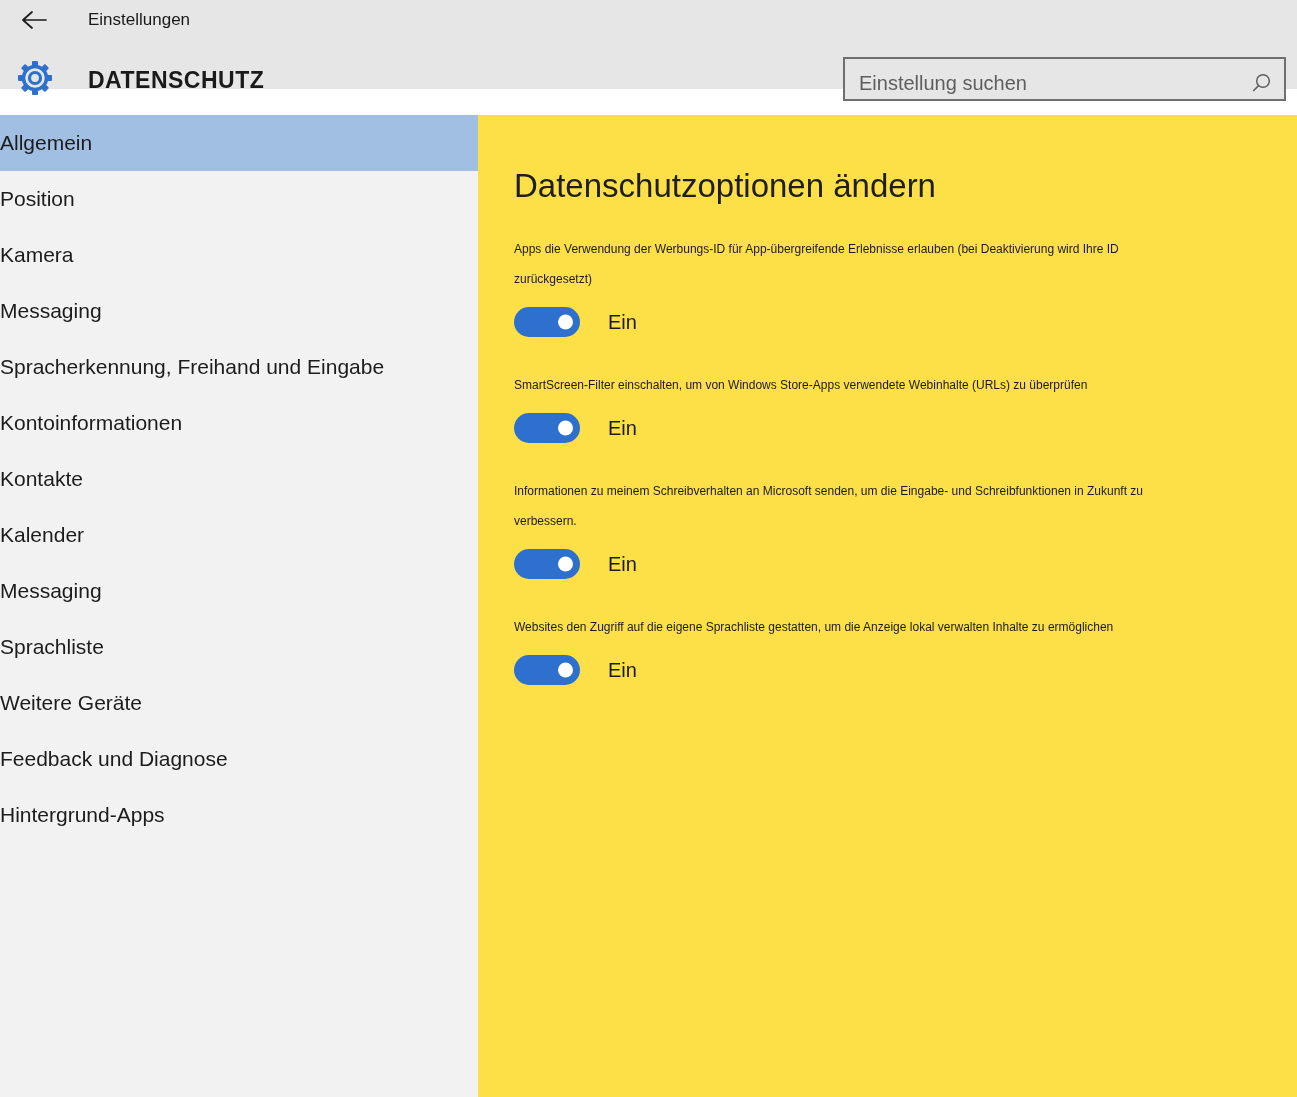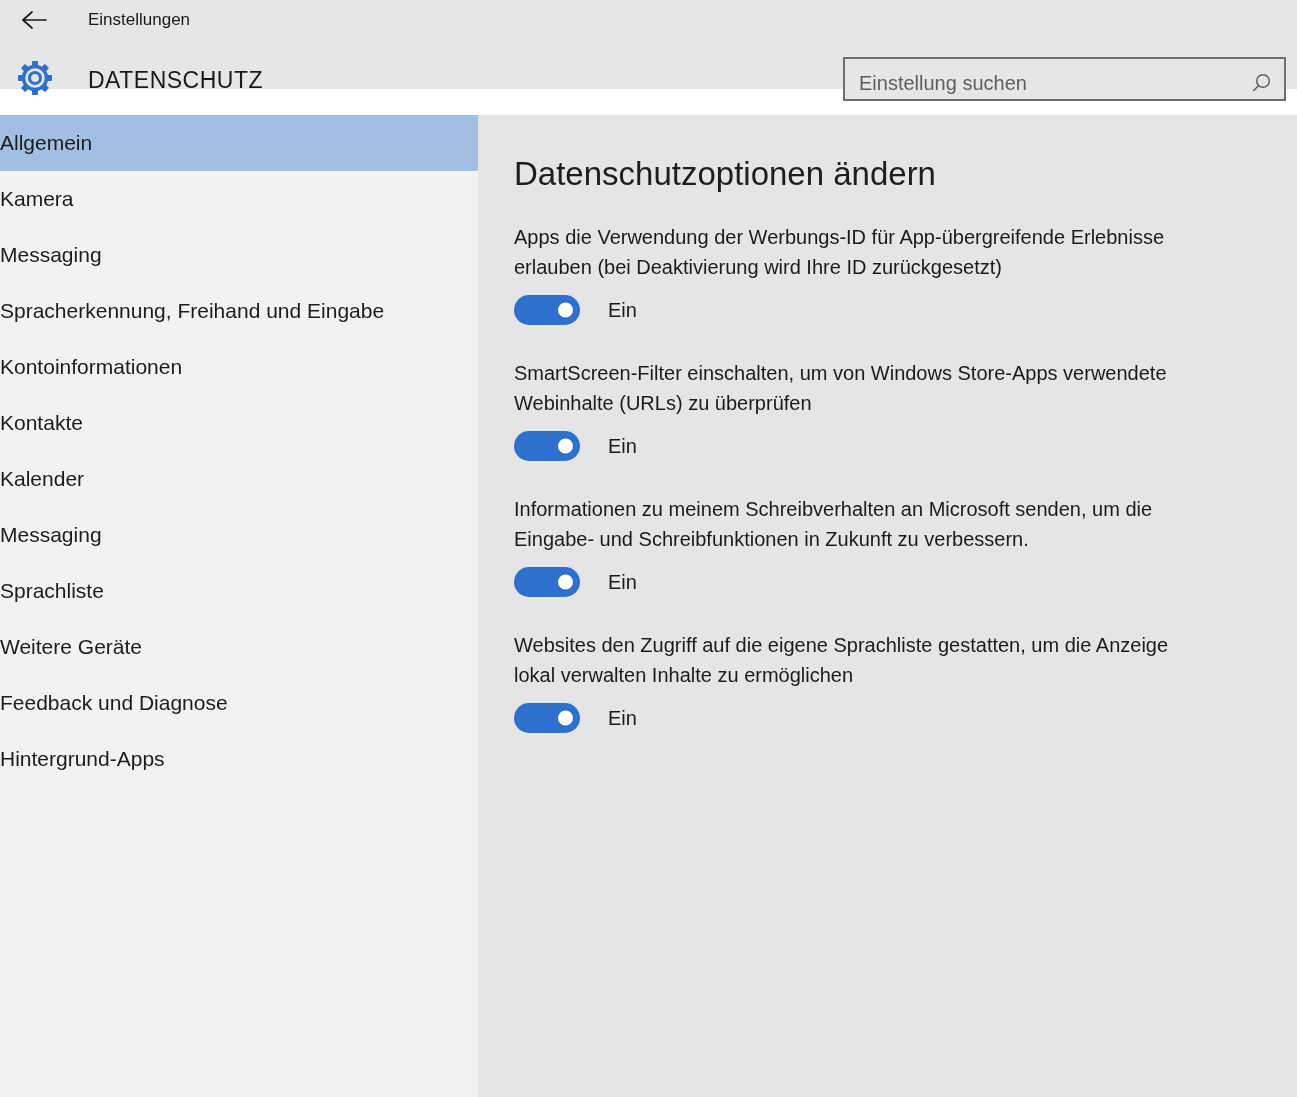--- a/index.html
+++ b/index.html
@@ -22,21 +22,21 @@
   .win-title {
     position: absolute; left: 88px; top: 10px;
     font-size: 17px; color: #1a1a1a;
   }
   .win-controls { position: absolute; right: 0; top: 0; height: 42px; }
   .gear {
     position: absolute; left: 15px; top: 58px; width: 40px; height: 40px;
   }
   .page-title {
     position: absolute; left: 88px; top: 67px;
-    font-size: 23px; font-weight: normal; letter-spacing: 0.5px; color: #1a1a1a;
+    font-size: 23px; font-weight: bold; letter-spacing: 0.5px; color: #1a1a1a;
   }
   .search-box {
     position: absolute; left: 843px; top: 57px; width: 443px; height: 44px;
     border: 2px solid #6f6f6f; background: #e6e6e6;
     display: flex; align-items: center; padding: 8px 12px 0 14px;
   }
   .search-box input {
     flex: 1; border: none; background: transparent; outline: none;
     font-family: "Liberation Sans", sans-serif;
     font-size: 20px; color: #333333;
@@ -49,28 +49,28 @@
     background: #f2f2f2; z-index: 1;
   }
   .side-item {
     height: 56px; display: flex; align-items: center;
     font-size: 21px; color: #1c1c1c; cursor: pointer;
   }
   .side-item.selected { background: #a1bfe3; }
   
   .main {
     position: absolute; top: 115px; left: 478px; right: 0; bottom: 0;
-    background: #e5e5e5; padding: 37px 40px 0 36px;
+    background: #fde047; padding: 49px 40px 0 36px;
   }
   h1.heading {
     font-size: 33px; font-weight: 300; line-height: 44px;
     color: #1e1e1e; margin-bottom: 26px;
   }
   .opt-desc {
-    font-size: 20px; line-height: 30px; max-width: 660px;
+    font-size: 12px; line-height: 30px; max-width: 660px;
     color: #1b1b1b; margin-bottom: 13px;
   }
   .toggle-row {
     display: flex; align-items: center; gap: 28px; margin-bottom: 33px;
     height: 30px;
   }
   .toggle {
     position: relative; width: 66px; height: 30px; border-radius: 15px;
     background: #2d70cd; border: none; cursor: pointer; flex: 0 0 auto;
   }
@@ -135,20 +135,23 @@
       </svg>
     </span>
   </div>
 </div>
 
 <div class="sidebar">
   <div class="side-item selected">
       <span>Allgemein</span>
     </div>
   <div class="side-item">
+      <span>Position</span>
+    </div>
+  <div class="side-item">
       <span>Kamera</span>
     </div>
   <div class="side-item">
       <span>Messaging</span>
     </div>
   <div class="side-item">
       <span>Spracherkennung, Freihand und Eingabe</span>
     </div>
   <div class="side-item">
       <span>Kontoinformationen</span>

